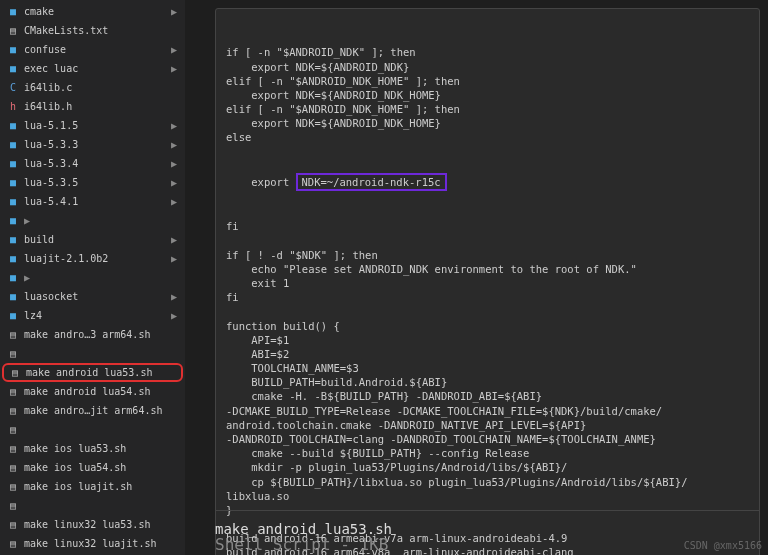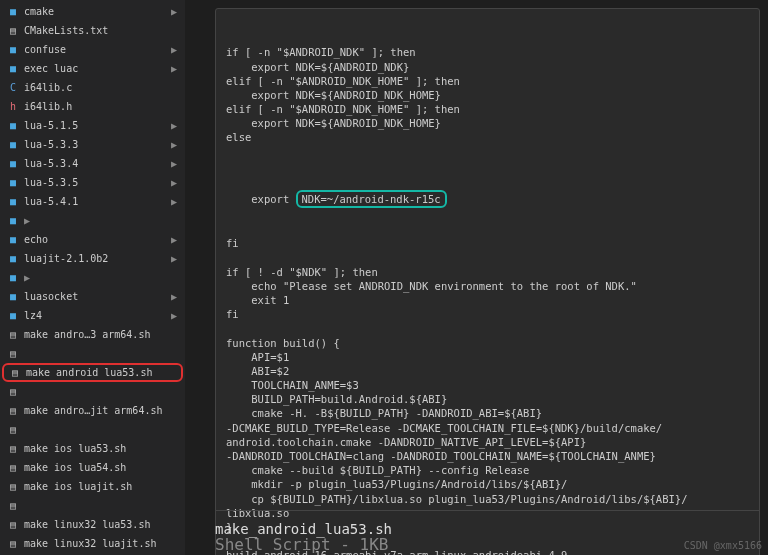--- a/index.html
+++ b/index.html
@@ -74,25 +74,24 @@
   border-radius: 3px;
   padding: 8px 10px;
   background: #2a2a2a;
   font-size: 10.5px;
   line-height: 1.35;
   white-space: pre;
   overflow: hidden;
 }
 .code-line { white-space: pre; }
 .code-hl {
-  border: 2px solid #14b8a6;
-  border-radius: 6px;
+  border: 2px solid #6d28d9;
+  border-radius: 0;
   padding: 0 4px;
   display: inline-block;
-  margin-top: 17px;
 }
 .file-info {
   position: absolute;
   bottom: 18px;
   left: 30px;
   color: #ddd;
   font-size: 14px;
   font-weight: 500;
 }
 .file-meta {
@@ -172,21 +171,21 @@
       <span class="icon folder-ico">■</span>
       <span class="label">lua-5.4.1</span>
       <span class="chevron">▶</span>
     </div>
     <div class="file-row">
       <span class="icon folder-ico">■</span>
       <span class="chevron">▶</span>
     </div>
     <div class="file-row">
       <span class="icon folder-ico">■</span>
-      <span class="label">echo</span>
+      <span class="label">build</span>
       <span class="chevron">▶</span>
     </div>
     <div class="file-row">
       <span class="icon folder-ico">■</span>
       <span class="label">luajit-2.1.0b2</span>
       <span class="chevron">▶</span>
     </div>
     <div class="file-row">
       <span class="icon folder-ico">■</span>
       <span class="chevron">▶</span>
@@ -207,20 +206,21 @@
     </div>
     <div class="file-row">
       <span class="icon file-sh">▤</span>
     </div>
     <div class="file-row highlighted">
       <span class="icon file-sh">▤</span>
       <span class="label">make_android_lua53.sh</span>
     </div>
     <div class="file-row">
       <span class="icon file-sh">▤</span>
+      <span class="label">make_android_lua54.sh</span>
     </div>
     <div class="file-row">
       <span class="icon file-sh">▤</span>
       <span class="label">make_andro…jit_arm64.sh</span>
     </div>
     <div class="file-row">
       <span class="icon file-sh">▤</span>
     </div>
     <div class="file-row">
       <span class="icon file-sh">▤</span>

